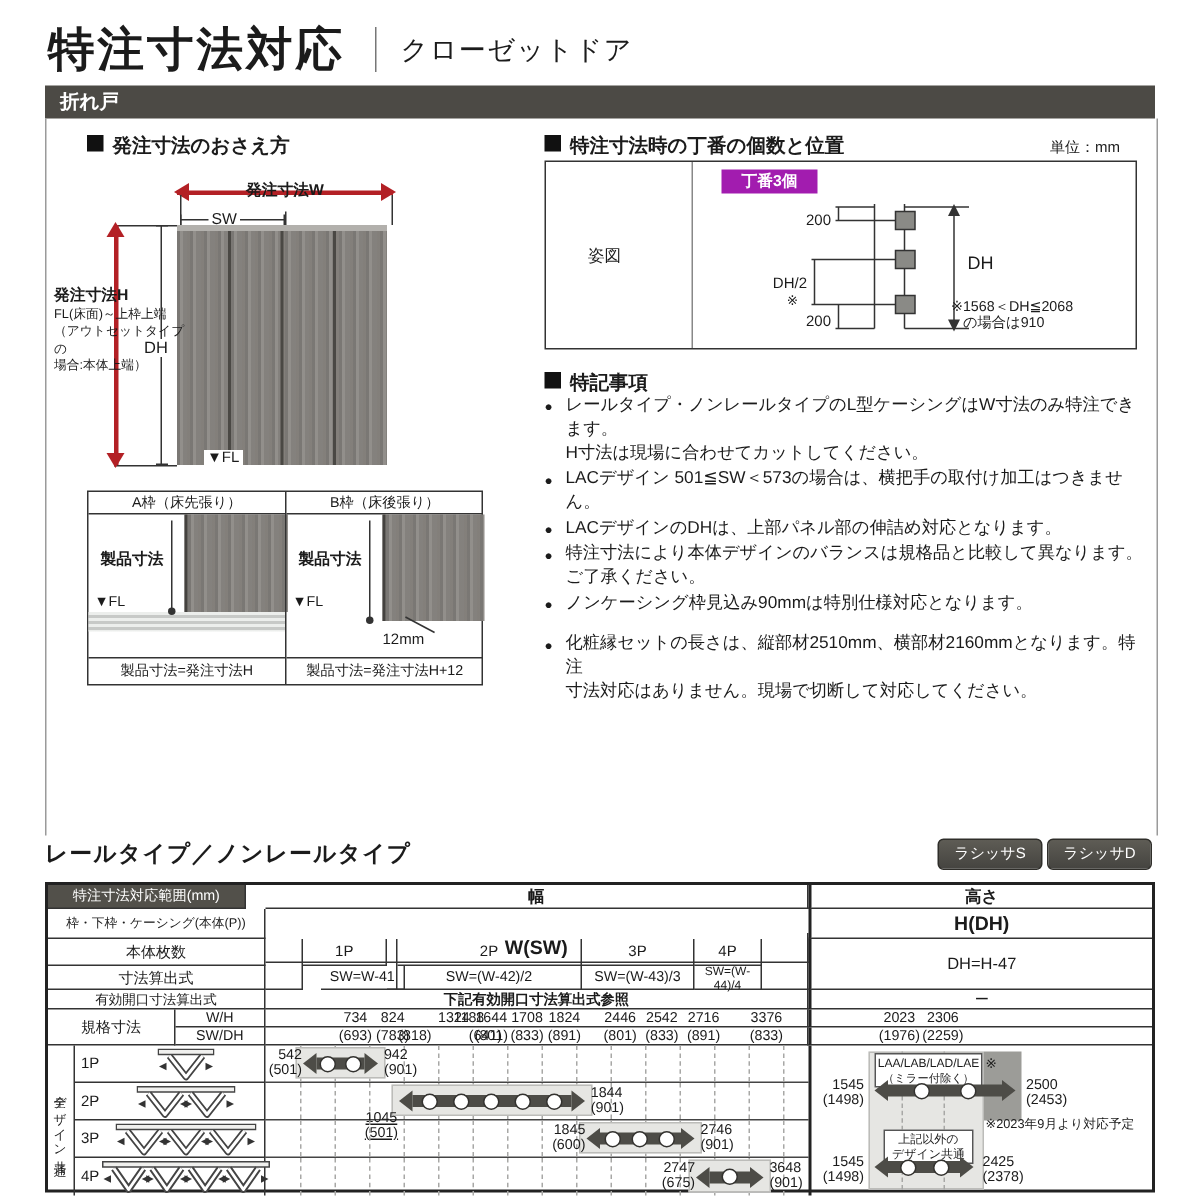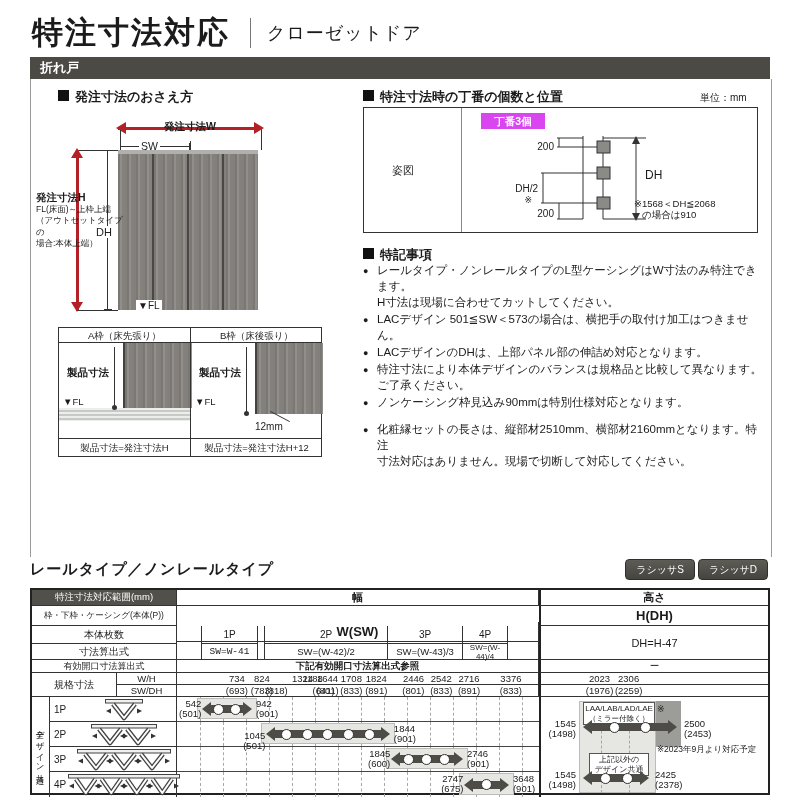--- a/index.html
+++ b/index.html
@@ -41,21 +41,21 @@
   
   .ab-box{position:absolute;left:58px;top:327px;width:264px;height:130px;border:1px solid #333;box-sizing:border-box;}
   .ab-col{position:absolute;top:0;width:131px;height:100%;}
   .ab-title{position:absolute;left:0;top:0;width:100%;height:15px;border-bottom:1px solid #333;
     font-size:9.5px;text-align:center;line-height:15px;box-sizing:border-box;}
   .ab-caption{position:absolute;left:0;bottom:0;width:100%;height:18px;border-top:1px solid #333;
     font-size:9.5px;text-align:center;line-height:18px;box-sizing:border-box;}
   .floor{background:repeating-linear-gradient(180deg,#eceeec 0 2px,#c7c9c7 2px 4px);}
   
   .hinge-box{position:absolute;left:363px;top:107px;width:395px;height:126px;border:1px solid #333;box-sizing:border-box;}
-  .badge-black{position:absolute;background:#d946ef;color:#fff;font-size:10.5px;font-weight:bold;
+  .badge-black{position:absolute;background:#a21caf;color:#fff;font-size:10.5px;font-weight:bold;
     text-align:center;line-height:16px;}
   
   .notes{position:absolute;left:363px;top:262px;width:402px;font-size:11.5px;line-height:16px;}
   .note-item{position:relative;padding-left:14px;margin-bottom:1px;}
   .note-item .bullet{position:absolute;left:0;top:1px;font-size:9px;}
   .note-item.gap{margin-top:11px;}
   
   .rail-title{position:absolute;left:30px;top:560px;font-size:15px;font-weight:bold;letter-spacing:1px;}
   .badge{position:absolute;width:68px;height:19px;border-radius:4px;border:1px solid #2f2e2a;
     background:linear-gradient(#5e5c55,#454440);color:#fff;font-size:10px;text-align:center;line-height:19px;}
@@ -208,39 +208,39 @@
       <div class="note-item"><span class="bullet">●</span><span>ノンケーシング枠見込み90mmは特別仕様対応となります。</span></div>
       <div class="note-item gap"><span class="bullet">●</span><span>化粧縁セットの長さは、縦部材2510mm、横部材2160mmとなります。特注<br>寸法対応はありません。現場で切断して対応してください。</span></div>
     </div>
 
   <div class="rail-title">レールタイプ／ノンレールタイプ</div>
   <div class="badge" style="left:625px;top:559px;">ラシッサS</div>
   <div class="badge" style="left:698px;top:559px;">ラシッサD</div>
 
   <div class="tbl">
 
-    <div class="cell dark-cell" style="left:0;top:0;width:145px;height:16px;font-size:9.5px;">特注寸法対応範囲(mm)</div>
+    <div class="cell dark-cell" style="left:0;top:0;width:132px;height:16px;font-size:9.5px;">特注寸法対応範囲(mm)</div>
     <div class="cell" style="left:145px;top:0;width:362px;height:16px;font-weight:bold;font-size:11px;">幅</div>
     <div class="cell thickL" style="left:507px;top:0;width:229px;height:16px;font-weight:bold;font-size:11px;border-right:none;">高さ</div>
 
     <div class="cell" style="left:0;top:16px;width:145px;height:20px;font-size:8.5px;">枠・下枠・ケーシング(本体(P))</div>
     <div class="cell" style="left:145px;top:32px;width:362px;height:20px;font-weight:bold;font-size:13px;">W(SW)</div>
     <div class="cell thickL" style="left:507px;top:16px;width:229px;height:20px;font-weight:bold;font-size:13px;border-right:none;">H(DH)</div>
 
     <div class="cell" style="left:0;top:36px;width:145px;height:18px;">本体枚数</div>
     <div class="cell" style="left:0;top:54px;width:145px;height:16px;">寸法算出式</div>
 
     <div class="cell" style="left:145px;top:36px;width:25px;height:34px;"></div>
     <div class="cell" style="left:170px;top:36px;width:56px;height:18px;">1P</div>
     <div class="cell" style="left:226px;top:36px;width:7px;height:34px;"></div>
     <div class="cell" style="left:233px;top:36px;width:123px;height:18px;">2P</div>
     <div class="cell" style="left:356px;top:36px;width:75px;height:18px;">3P</div>
     <div class="cell" style="left:431px;top:36px;width:45px;height:18px;">4P</div>
     <div class="cell" style="left:476px;top:36px;width:31px;height:34px;"></div>
-    <div class="cell" style="left:170px;top:54px;width:56px;height:16px;font-size:9.5px;font-family:Liberation Mono, monospace;">SW=W-41</div>
+    <div class="cell" style="left:182px;top:54px;width:56px;height:16px;font-size:9.5px;">SW=W-41</div>
     <div class="cell" style="left:233px;top:54px;width:123px;height:16px;font-size:9.5px;">SW=(W-42)/2</div>
     <div class="cell" style="left:356px;top:54px;width:75px;height:16px;font-size:9.5px;">SW=(W-43)/3</div>
     <div class="cell" style="left:431px;top:54px;width:45px;height:16px;font-size:8px;">SW=(W-44)/4</div>
     <div class="cell thickL" style="left:507px;top:36px;width:229px;height:34px;font-size:11px;border-right:none;">DH=H-47</div>
 
     <div class="cell" style="left:0;top:70px;width:145px;height:13px;font-size:9px;">有効開口寸法算出式</div>
     <div class="cell" style="left:145px;top:70px;width:362px;height:13px;font-weight:bold;font-size:9.5px;">下記有効開口寸法算出式参照</div>
     <div class="cell thickL" style="left:507px;top:70px;width:229px;height:13px;font-size:9.5px;border-right:none;">ー</div>
 
     <div class="cell" style="left:0;top:83px;width:85px;height:24px;">規格寸法</div>
@@ -398,21 +398,21 @@
           <div class="rbar" style="left: 24.6%; width: 34.2%;">
             <div class="tri l"></div>
             <div class="body"></div>
             <div class="tri r"></div>
           </div>
           <div class="dot" style="left: calc(30.3% - 5.5px); top: 7px;"></div>
           <div class="dot" style="left: calc(36% - 5.5px); top: 7px;"></div>
           <div class="dot" style="left: calc(41.7% - 5.5px); top: 7px;"></div>
           <div class="dot" style="left: calc(47.4% - 5.5px); top: 7px;"></div>
           <div class="dot" style="left: calc(53.1% - 5.5px); top: 7px;"></div>
-          <div class="rlab" style="left: 24.6%; top: 9px; text-align: right; transform: translateX(-103%);">1045<br>(501)</div>
+          <div class="rlab" style="left: 24.6%; top: 19px; text-align: center; transform: translateX(-103%); text-decoration: underline;">1045<br>(501)</div>
           <div class="rlab" style="left: calc(58.8% + 4px); top: 2px;">1844<br>(901)</div>
         </div>
         <div class="wchart" style="left: 145px; top: 157px; width: 362px; height: 25px;">
           <div class="gridline" style="left: 23px;"></div>
           <div class="gridline" style="left: 46px;"></div>
           <div class="gridline" style="left: 69px;"></div>
           <div class="gridline" style="left: 92px;"></div>
           <div class="gridline" style="left: 115px;"></div>
           <div class="gridline" style="left: 138px;"></div>
           <div class="gridline" style="left: 161px;"></div>

